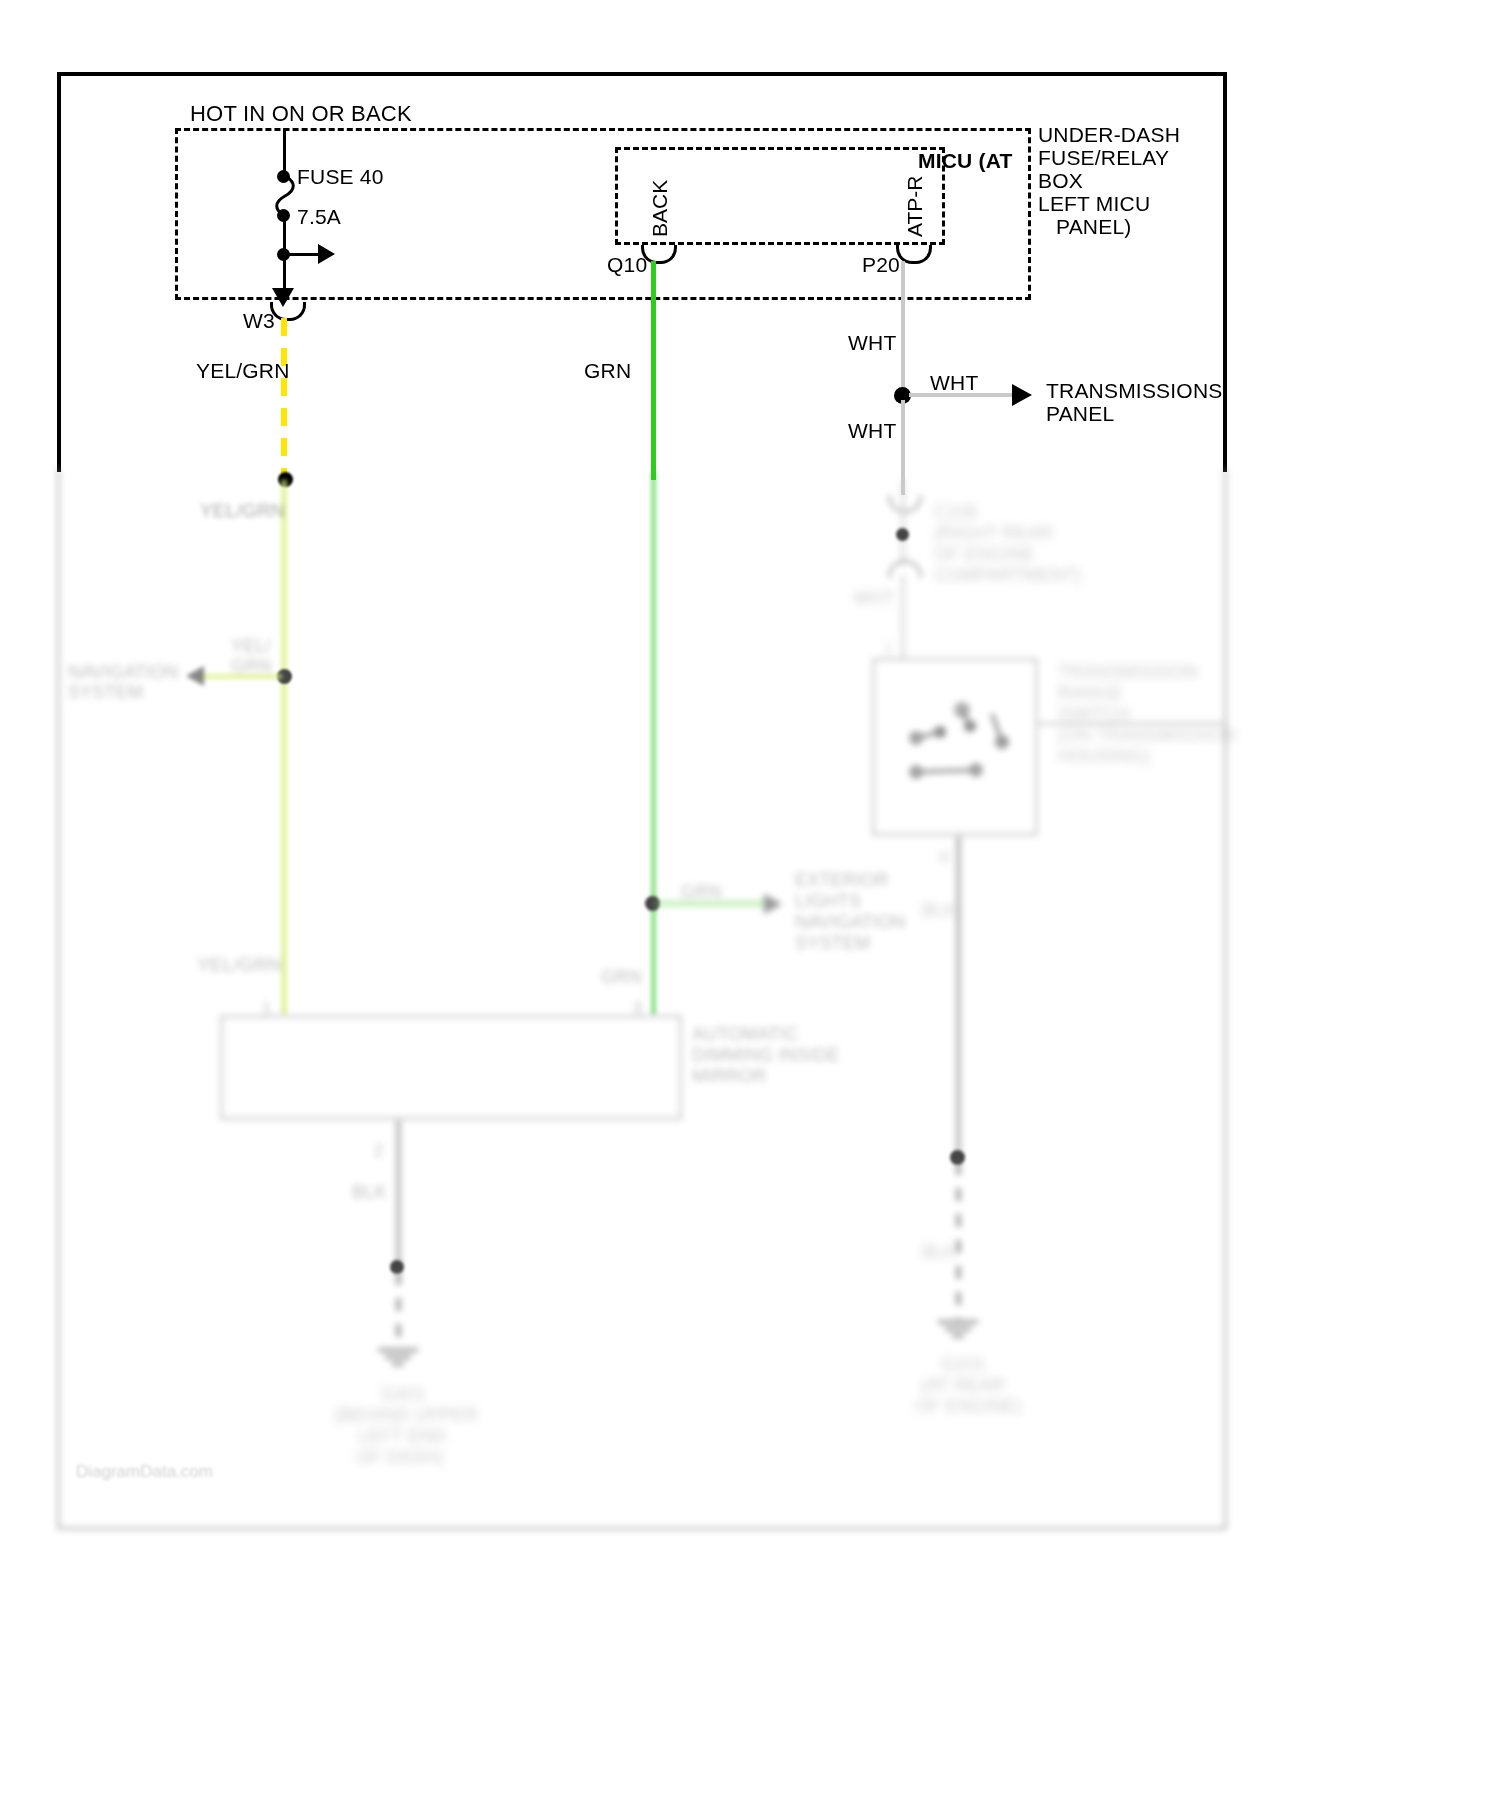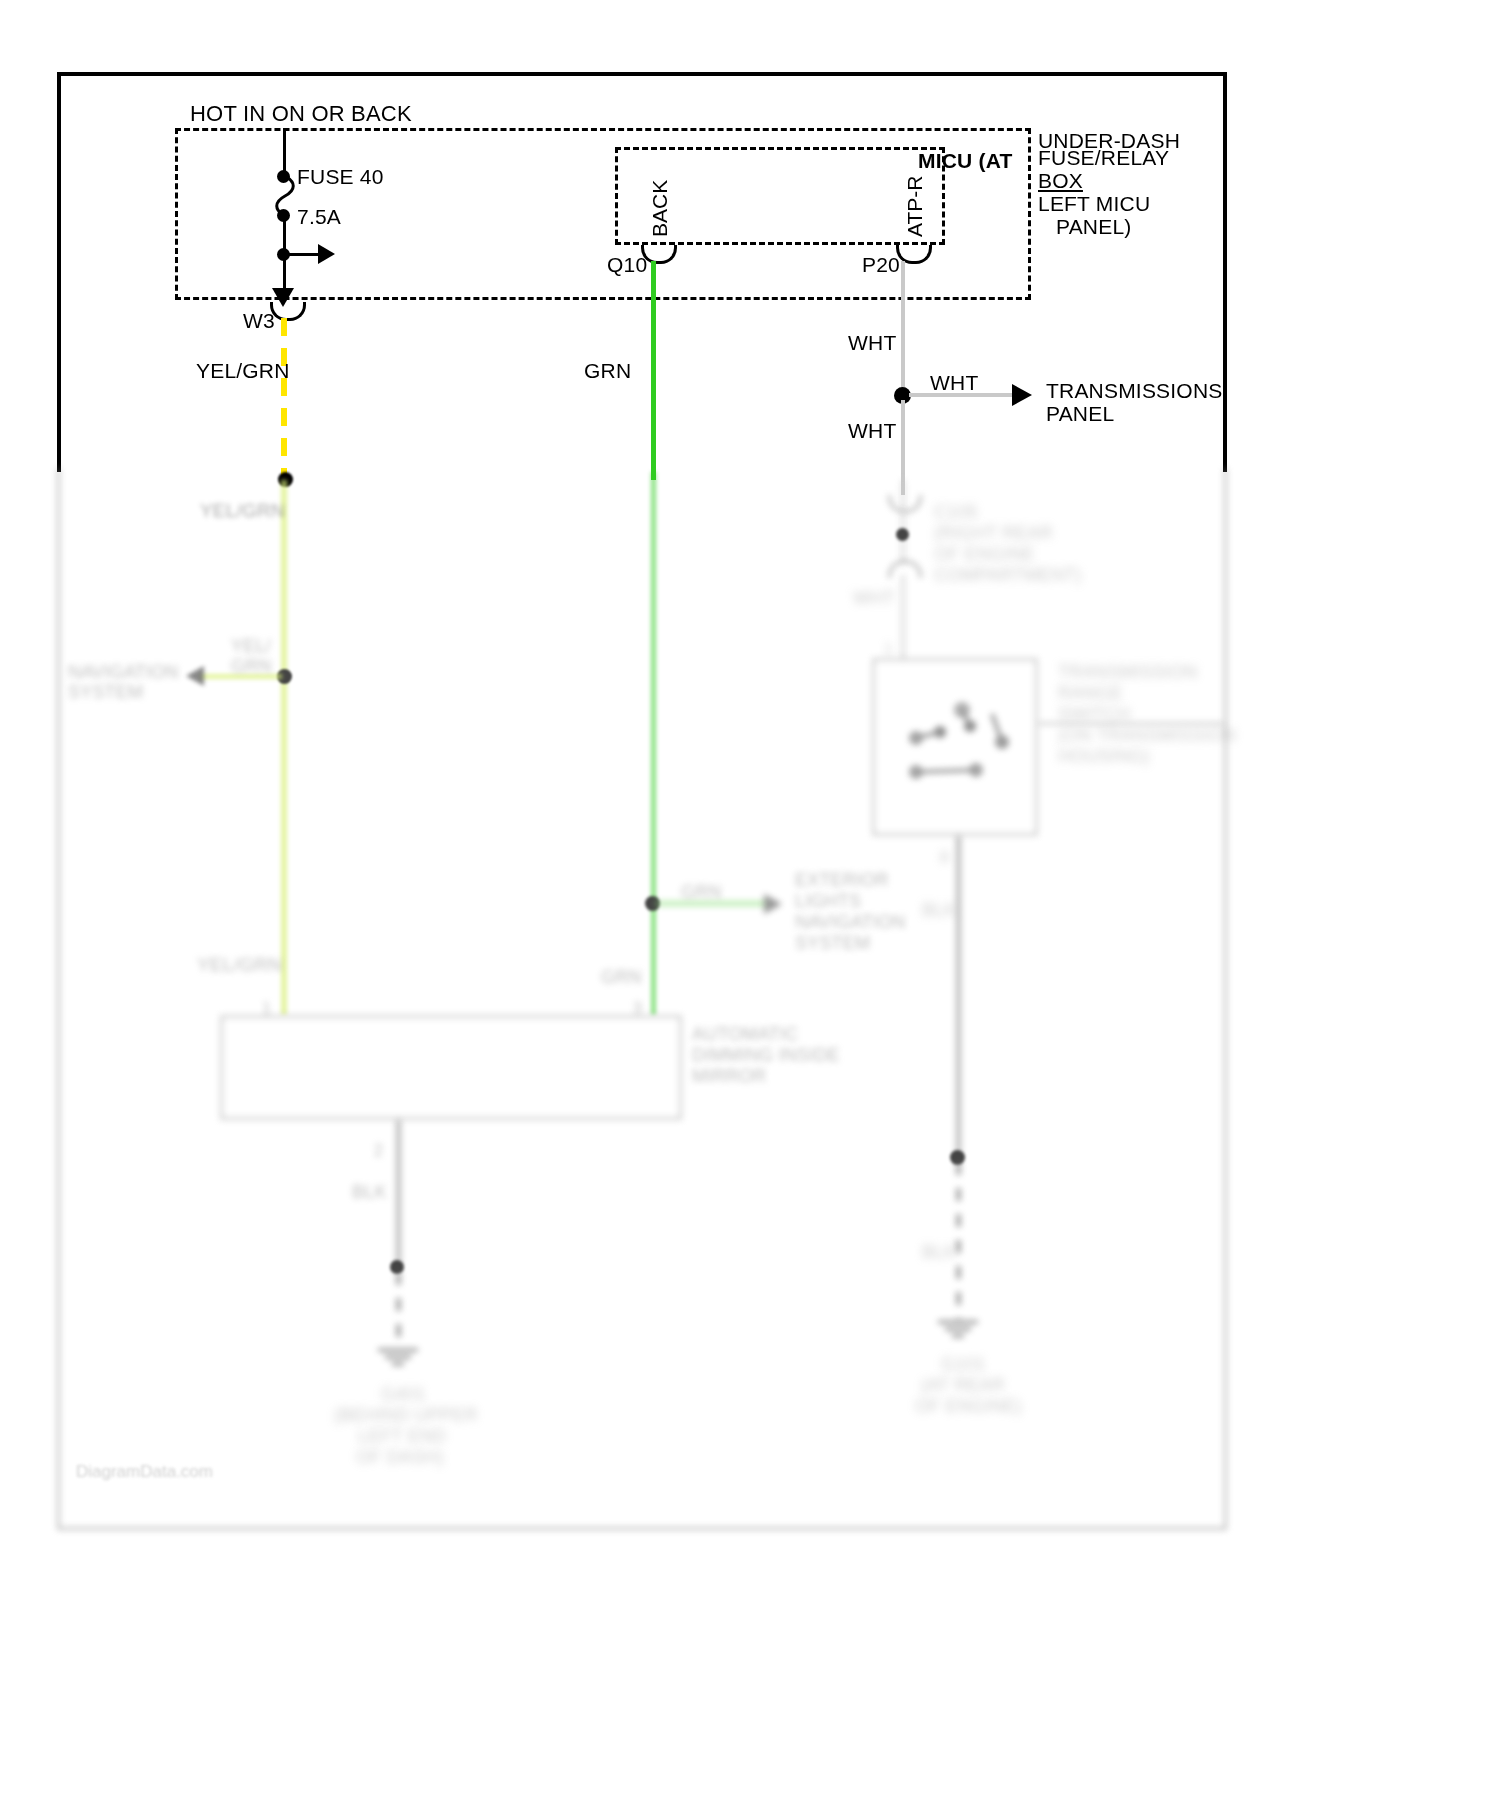--- a/index.html
+++ b/index.html
@@ -125,23 +125,23 @@
   <div class="dot" style="left:894px;top:387px;width:17px;height:17px;"></div>
   <div class="hline-w" style="left:909px;top:393px;width:105px;"></div>
   <div class="arr-r" style="left:1012px;top:384px;"></div>
   <div class="txt" style="left:930px;top:370px;">WHT</div>
   <div class="txt" style="left:1046px;top:378px;">TRANSMISSIONS</div>
   <div class="txt" style="left:1046px;top:401px;">PANEL</div>
 
   <div class="vline-w" style="left:901px;top:400px;height:95px;"></div>
   <div class="txt" style="left:848px;top:418px;">WHT</div>
 
-  <div class="txt" style="left:1038px;top:128px;">UNDER-DASH</div>
+  <div class="txt" style="left:1038px;top:122px;">UNDER-DASH</div>
   <div class="txt" style="left:1038px;top:145px;">FUSE/RELAY</div>
-  <div class="txt" style="left:1038px;top:168px;text-decoration:underline;">BOX</div>
+  <div class="txt" style="left:1038px;top:168px;">BOX</div>
   <div class="txt" style="left:1038px;top:191px;">LEFT MICU</div>
   <div class="txt" style="left:1056px;top:214px;">PANEL)</div>
 
   <div class="dot" style="left:278px;top:472px;width:15px;height:15px;filter:blur(1px);"></div>
   <div class="vline-y blurwrap2" style="left:281px;top:480px;height:535px;"></div>
   <div class="txt fade2" style="left:200px;top:498px;font-size:19px;">YEL/GRN</div>
   <div class="txt fade3" style="left:197px;top:952px;font-size:19px;">YEL/GRN</div>
 
   <div class="dot-f" style="left:277px;top:669px;width:15px;height:15px;filter:blur(1.2px);"></div>
   <div class="hline-y blurwrap2" style="left:200px;top:674px;width:82px;"></div>

